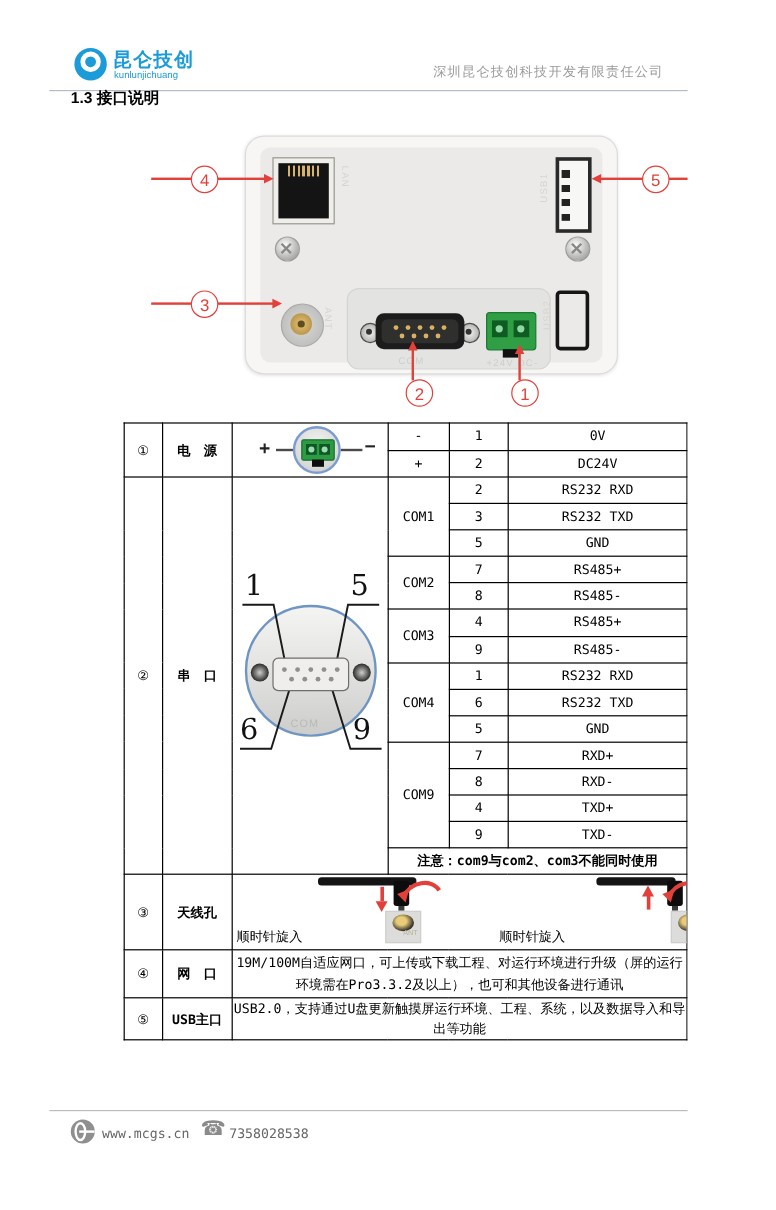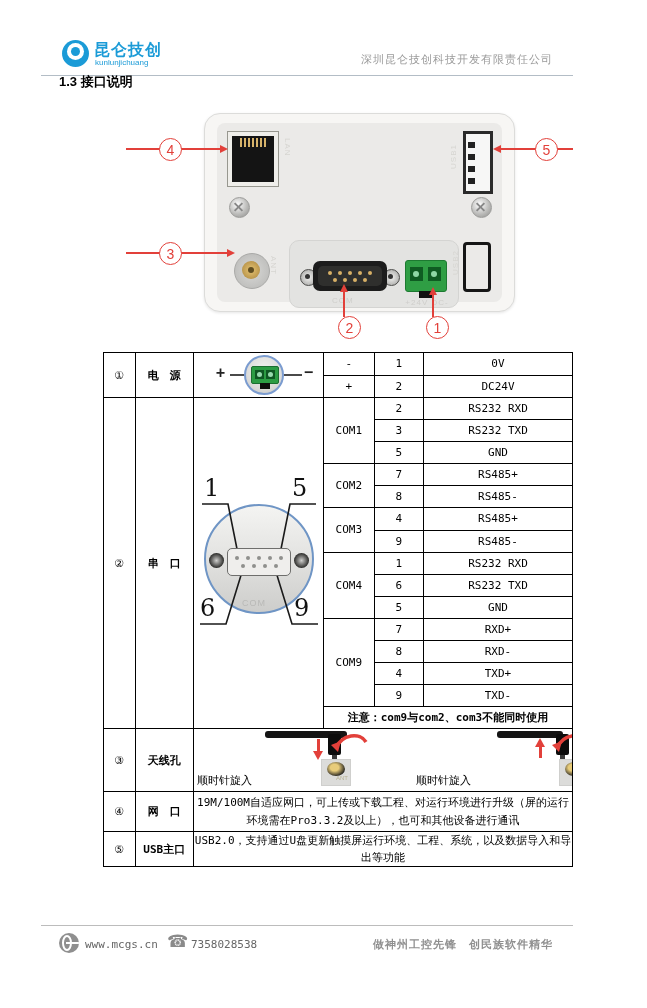--- a/index.html
+++ b/index.html
@@ -399,15 +399,14 @@
         <td class="desc-long" colspan="4">USB2.0，支持通过U盘更新触摸屏运行环境、工程、系统，以及数据导入和导出等功能</td>
       </tr>
     </tbody>
   </table>
 
   <div class="ftr-line"></div>
   <div class="globe"></div>
   <div class="ftr-web">www.mcgs.cn</div>
   <div class="ftr-phone-icon">☎</div>
   <div class="ftr-phone">7358028538</div>
-  <div class="ftr-slogan">做神州工控先锋　创民族软件精华</div>
 
 </div>
 
 </body></html>

